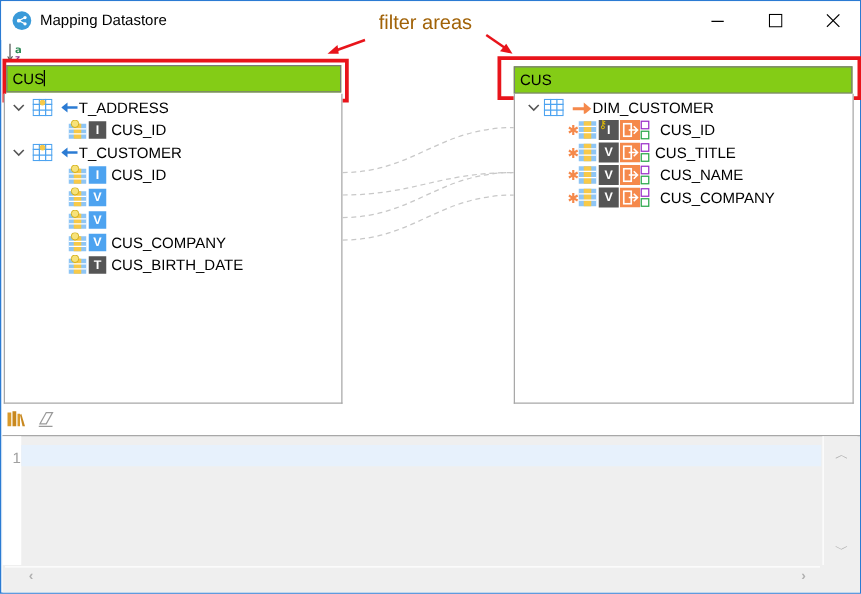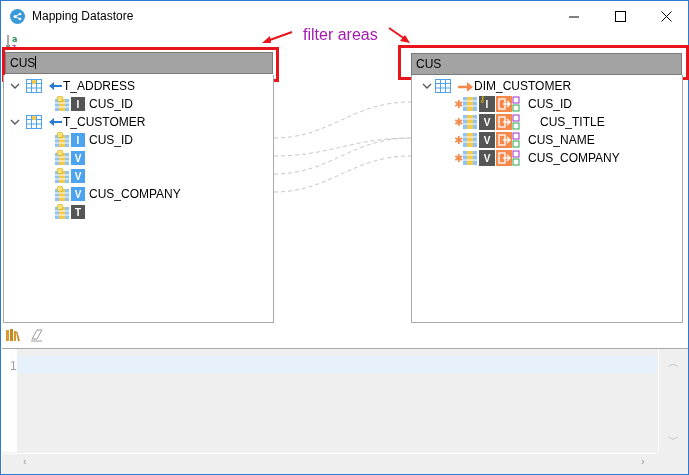--- a/index.html
+++ b/index.html
@@ -3,27 +3,27 @@
 <meta charset="utf-8">
 <style>
   * { box-sizing: border-box; margin: 0; padding: 0; }
   html, body { width: 689px; height: 475px; overflow: hidden; background: #ffffff; font-family: "Liberation Sans", "DejaVu Sans", sans-serif; font-size: 12px; color: #000; }
   .window { position: absolute; left: 0; top: 0; width: 689px; height: 475px; border: 1px solid #2b7bd3; background: #fff; }
   .titlebar { position: absolute; left: 0; top: 0; width: 687px; height: 31px; background: #fff; }
   .app-icon { position: absolute; left: 9px; top: 8px; width: 15px; height: 15px; border-radius: 50%; background: #3a9ad9; }
   .app-icon svg { position: absolute; left: 2px; top: 2px; }
   .title-text { position: absolute; left: 31px; top: 8px; font-size: 12px; color: #000; }
   .win-btn { position: absolute; top: 0; width: 46px; height: 31px; display: flex; align-items: center; justify-content: center; }
-  .annotation { position: absolute; left: 302px; top: 25px; color: #a21caf; font-size: 16px; }
+  .annotation { position: absolute; left: 302px; top: 9px; color: #a16207; font-size: 16px; }
   .arrow { position: absolute; }
 
   .sort-icon { position: absolute; left: 5px; top: 33px; width: 16px; height: 16px; }
 
   .filter-hl { position: absolute; border: 3px solid #e8141b; }
-  .filter-input { position: absolute; height: 22px; border: 1px solid #7a7a7a; background: #a3a3a3; font-size: 12px; padding: 3px 4px; font-family: "Liberation Sans", sans-serif; color: #000; outline: none; }
+  .filter-input { position: absolute; height: 22px; border: 1px solid #7a7a7a; background: #84cc16; font-size: 12px; padding: 3px 4px; font-family: "Liberation Sans", sans-serif; color: #000; outline: none; }
   .caret { display: inline-block; width: 1px; height: 13px; background: #000; vertical-align: -2px; }
 
   .panel { position: absolute; border: 1px solid #a8a8a8; background: #fff; }
   .tree-row { position: absolute; height: 18px; display: flex; align-items: center; white-space: nowrap; }
   .chev { width: 10px; height: 10px; display: inline-block; }
   .tbl-icon { width: 16px; height: 14px; }
   .col-icon { width: 16px; height: 16px; display: inline-block; }
   .badge { width: 14px; height: 14px; display: inline-flex; align-items: center; justify-content: center; color: #fff; font-size: 10px; font-weight: bold; margin-left: 1px; }
   .badge.blue { background: #4da3f0; }
   .badge.dark { background: #555555; }
@@ -196,20 +196,21 @@
     </div>
     <div class="tree-row" style="left:50px;top:128px;">
       <svg class="col-icon" viewBox="0 0 16 16">
           <rect x="1" y="3" width="14" height="12" fill="#8ec5f5"></rect>
           <rect x="5" y="3" width="6" height="12" fill="#f7c948"></rect>
           <line x1="1" y1="7" x2="15" y2="7" stroke="#fff"></line>
           <line x1="1" y1="11" x2="15" y2="11" stroke="#fff"></line>
           <circle cx="6" cy="3" r="3" fill="#f7e27a" stroke="#c9a400" stroke-width="0.6"></circle>
         </svg>
       <span class="badge dark">T</span>
+      <span class="lbl">CUS_BIRTH_DATE</span>
     </div>
   </div>
 
   <div class="panel" style="left:410px;top:74px;width:272px;height:248px;border-top:none;padding-left:48px;">
     <div class="tree-row" style="left:10px;top:2px;">
       <svg class="chev" viewBox="0 0 10 10">
           <path d="M1 3 L5 7 L9 3" stroke="#555" fill="none" stroke-width="1.3"></path>
         </svg>
       <svg class="tbl-icon" style="margin-left:3px" viewBox="0 0 16 14">
           <rect x="0.5" y="0.5" width="15" height="13" fill="#fff" stroke="#4da3f0"></rect>
@@ -259,21 +260,21 @@
       <span class="badge dark" style="width:16px;height:16px;">V</span>
       <svg width="16" height="16" style="margin-left:1px">
           <rect width="16" height="16" fill="#f5894b"></rect>
           <rect x="3" y="3" width="6" height="10" fill="none" stroke="#fff" stroke-width="1.3"></rect>
           <path d="M7 8 L14 8 M11 5 L14 8 L11 11" stroke="#fff" fill="none" stroke-width="1.3"></path>
         </svg>
       <svg width="8" height="16">
           <rect x="1" y="1" width="6" height="6" fill="#fff" stroke="#9b30c9"></rect>
           <rect x="1" y="9" width="6" height="6" fill="#fff" stroke="#2ba84a"></rect>
         </svg>
-      <span class="lbl" style="margin-left:20px">CUS_TITLE</span>
+      <span class="lbl" style="margin-left:4px">CUS_TITLE</span>
     </div>
     <div class="tree-row" style="left:42px;top:56px;">
       <span style="color:#f5894b;font-size:11px;width:8px;">✱</span>
       <svg class="col-icon" viewBox="0 0 16 16">
           <rect x="1" y="1" width="14" height="14" fill="#8ec5f5"></rect>
           <rect x="5" y="1" width="6" height="14" fill="#f7c948"></rect>
           <line x1="1" y1="5" x2="15" y2="5" stroke="#fff"></line>
           <line x1="1" y1="10" x2="15" y2="10" stroke="#fff"></line>
         </svg>
       <span class="badge dark" style="width:16px;height:16px;">V</span>

